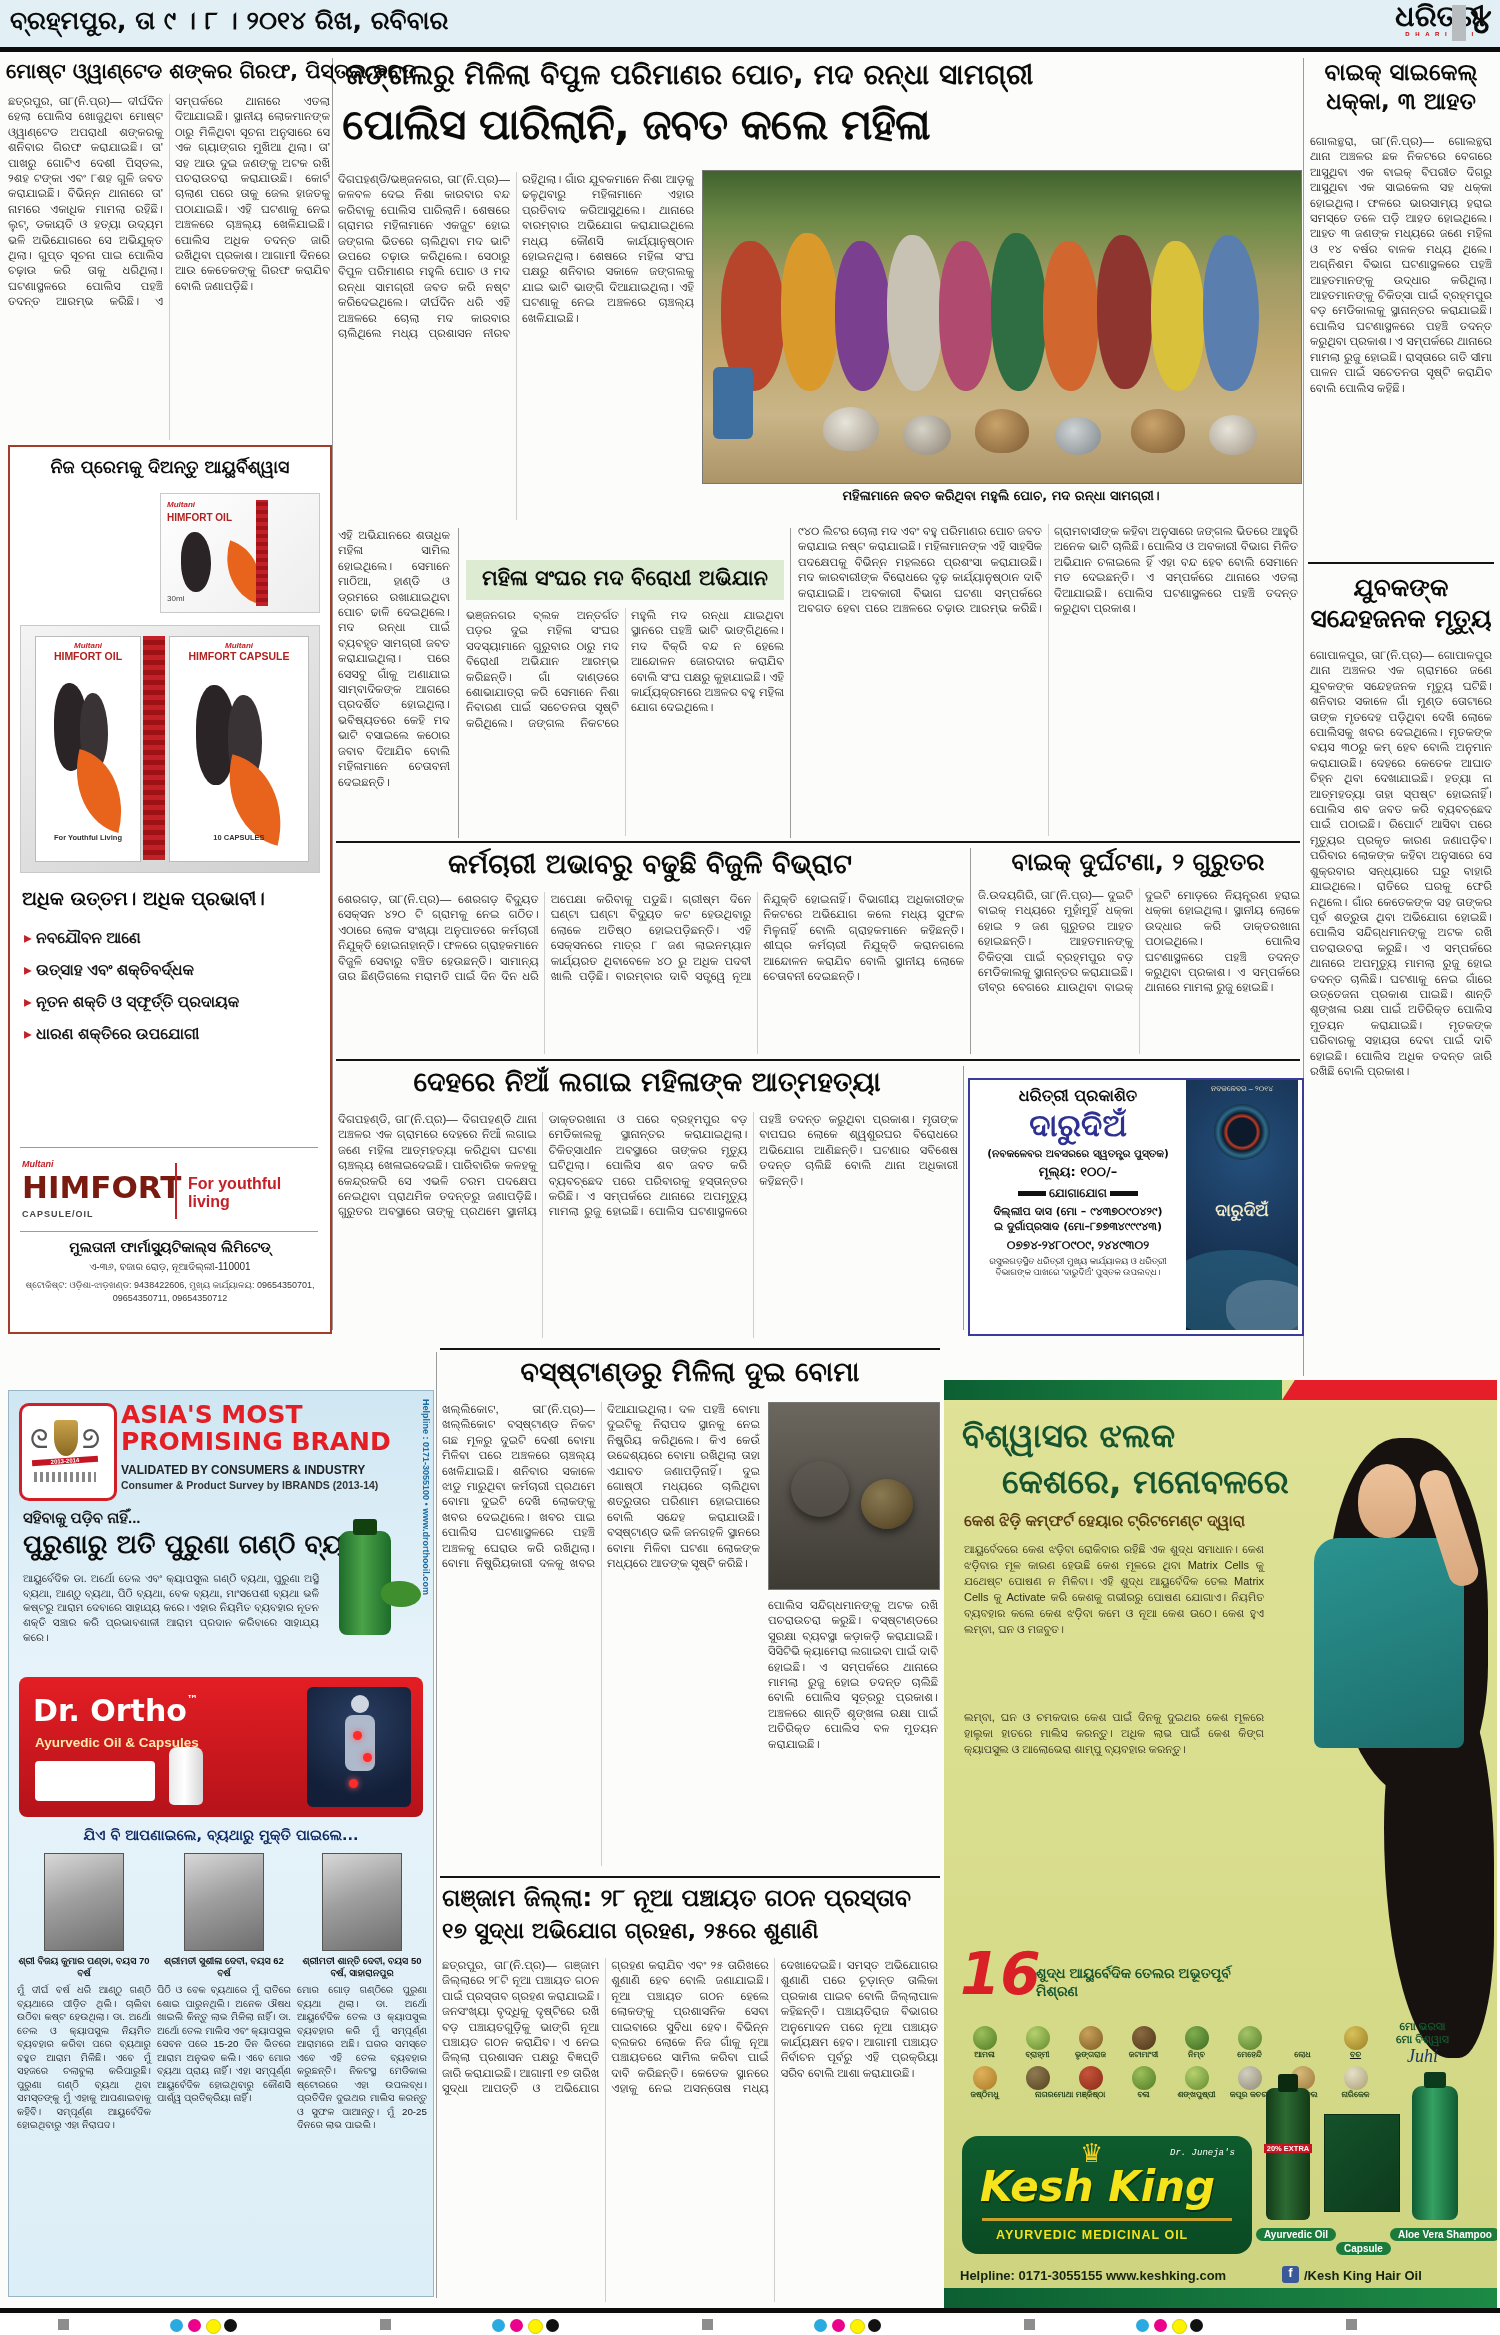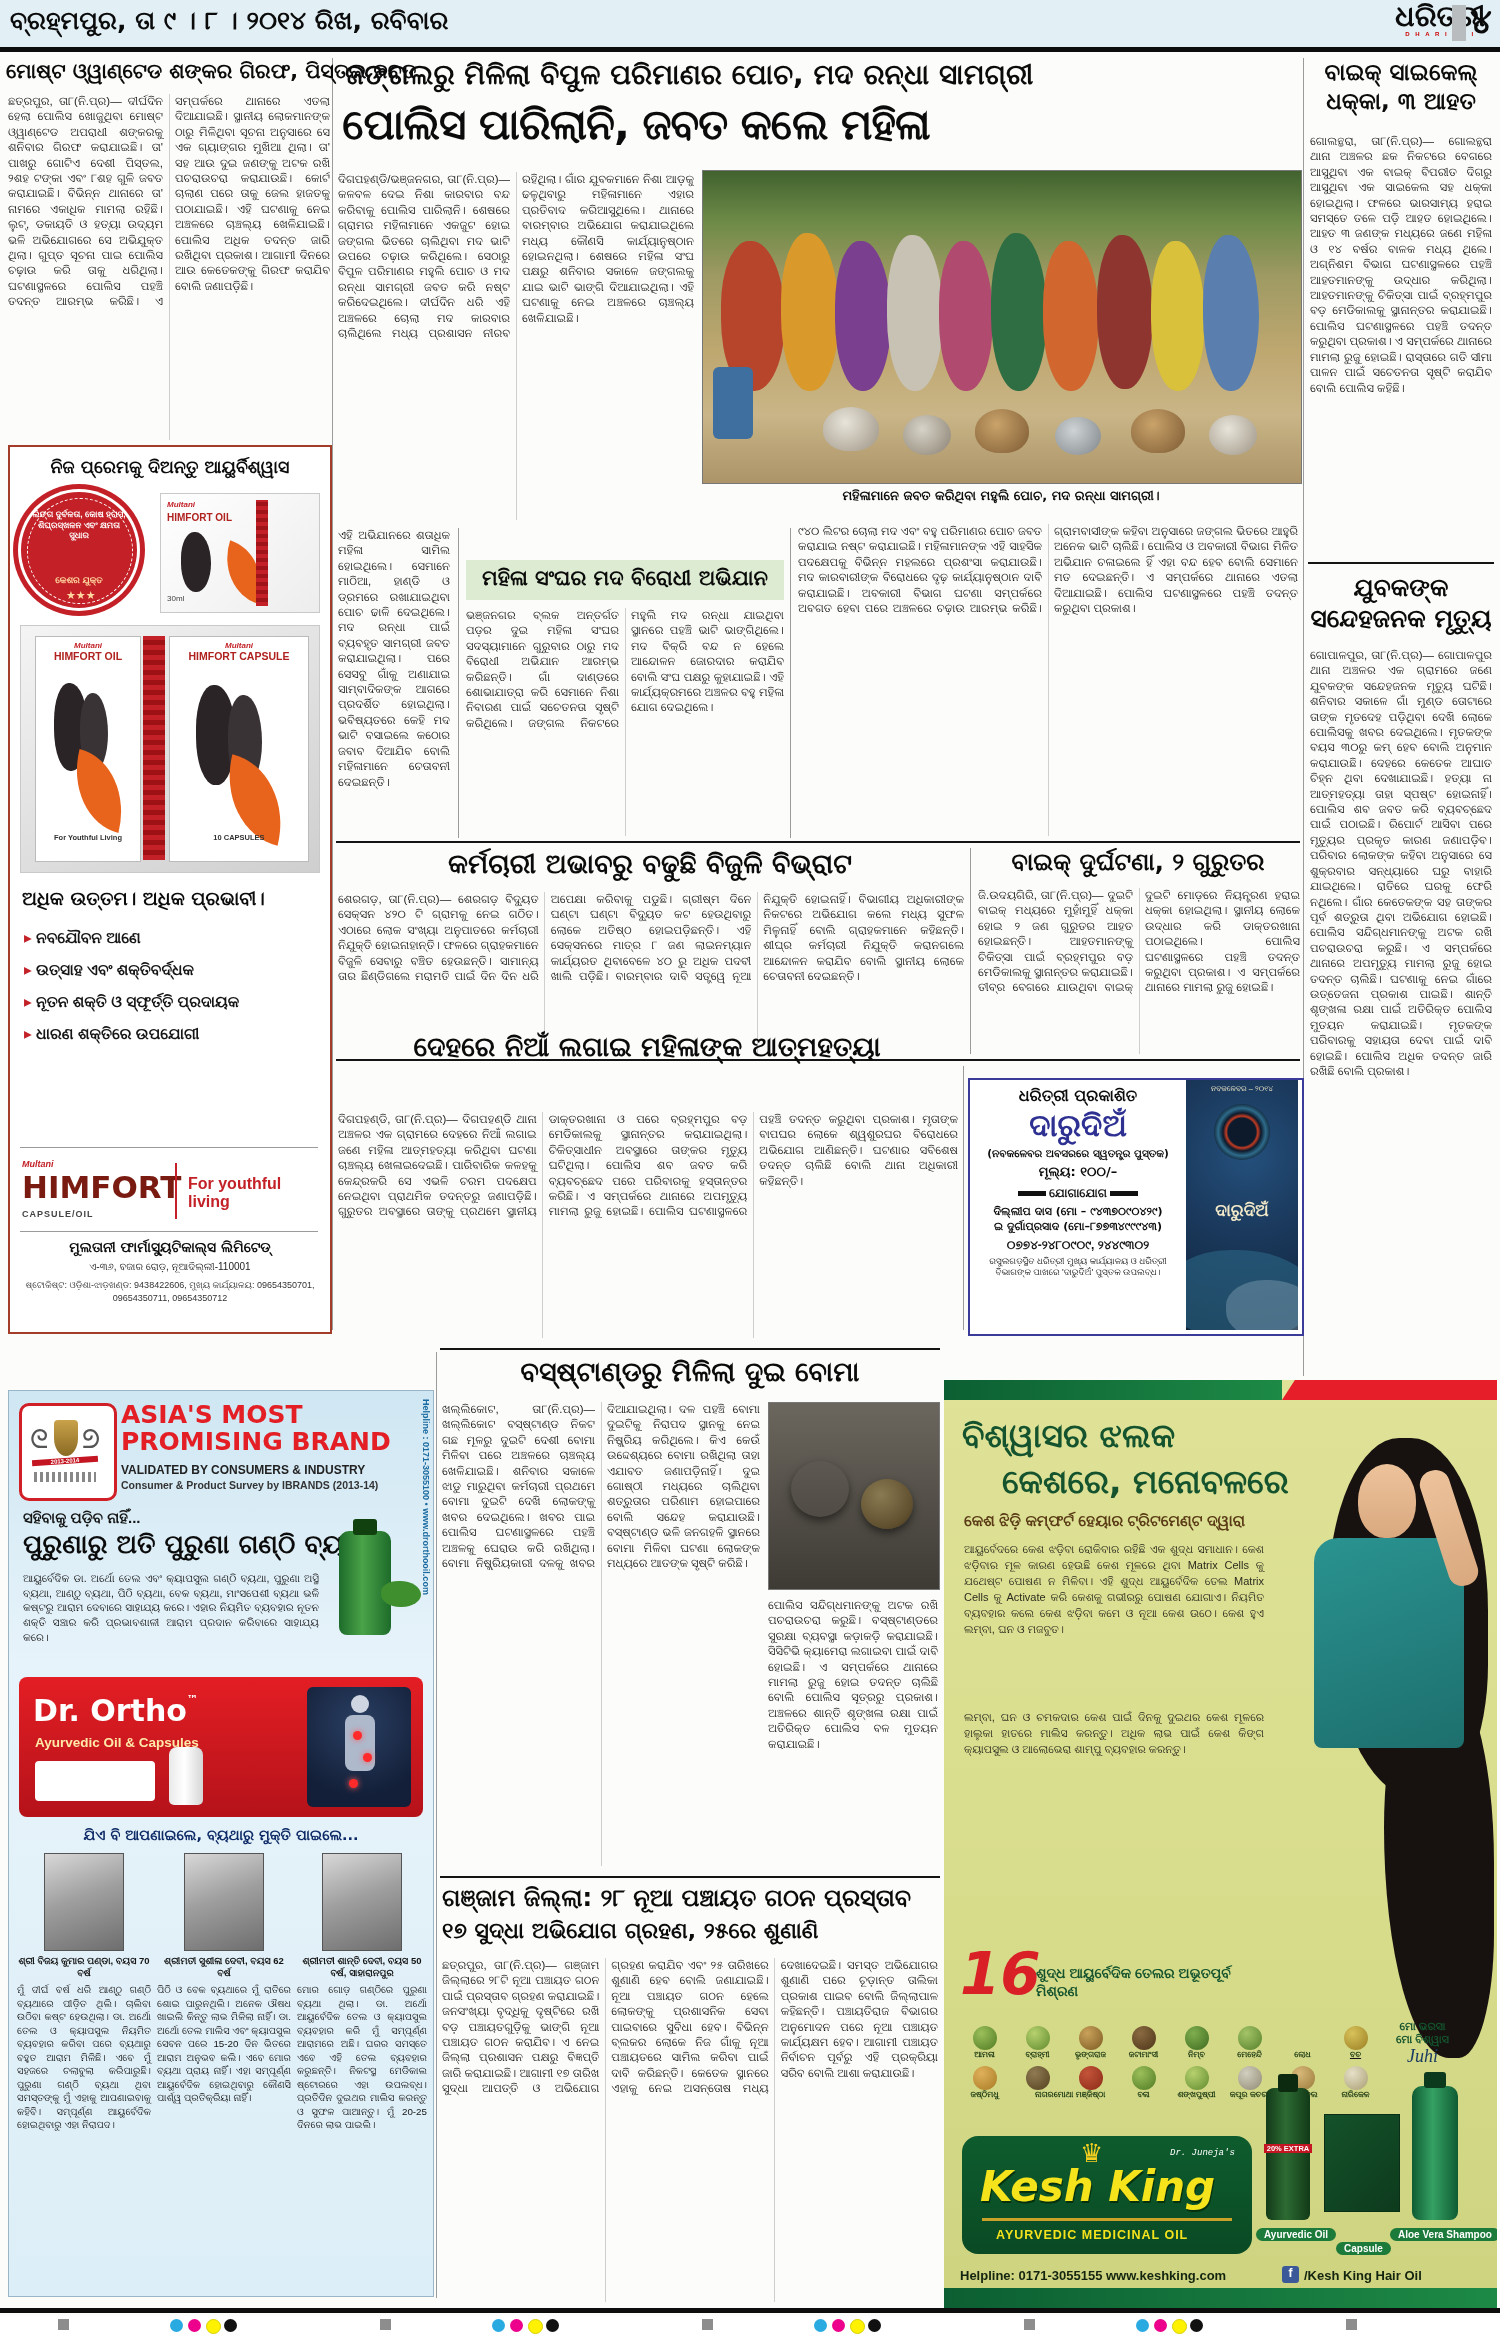--- a/index.html
+++ b/index.html
@@ -52,26 +52,20 @@
   <div class="abs vrule" style="left:790px;top:528px;height:310px;"></div>
   <div class="abs vrule" style="left:970px;top:848px;height:206px;"></div>
   <div class="abs vrule" style="left:963px;top:1066px;height:264px;"></div>
 
   <div class="abs hl" style="left:6px;top:59px;width:326px;font-size:20.5px;white-space:nowrap;">ମୋଷ୍ଟ ଓ୍ୱାଣ୍ଟେଡ ଶଙ୍କର ଗିରଫ, ପିସ୍ତଲ ଜବତ</div>
   <div class="abs bodytxt c2" style="left:8px;top:94px;width:322px;height:346px;">ଛତ୍ରପୁର, ତା୮(ନି.ପ୍ର)— ଦୀର୍ଘଦିନ ହେଲା ପୋଲିସ ଖୋଜୁଥିବା ମୋଷ୍ଟ ଓ୍ୱାଣ୍ଟେଡ ଅପରାଧୀ ଶଙ୍କରକୁ ଶନିବାର ଗିରଫ କରାଯାଇଛି। ତା' ପାଖରୁ ଗୋଟିଏ ଦେଶୀ ପିସ୍ତଲ, ୨ଶହ ଟଙ୍କା ଏବଂ ୮ଶହ ଗୁଳି ଜବତ କରାଯାଇଛି। ବିଭିନ୍ନ ଥାନାରେ ତା' ନାମରେ ଏକାଧିକ ମାମଲା ରହିଛି। ଲୁଟ୍, ଡକାୟତି ଓ ହତ୍ୟା ଉଦ୍ୟମ ଭଳି ଅଭିଯୋଗରେ ସେ ଅଭିଯୁକ୍ତ ଥିଲା। ଗୁପ୍ତ ସୂଚନା ପାଇ ପୋଲିସ ଚଢ଼ାଉ କରି ତାକୁ ଧରିଥିଲା। ଘଟଣାସ୍ଥଳରେ ପୋଲିସ ପହଞ୍ଚି ତଦନ୍ତ ଆରମ୍ଭ କରିଛି। ଏ ସମ୍ପର୍କରେ ଥାନାରେ ଏତଲା ଦିଆଯାଇଛି। ସ୍ଥାନୀୟ ଲୋକମାନଙ୍କ ଠାରୁ ମିଳିଥିବା ସୂଚନା ଅନୁସାରେ ସେ ଏକ ଗ୍ୟାଙ୍ଗର ମୁଖିଆ ଥିଲା। ତା' ସହ ଆଉ ଦୁଇ ଜଣଙ୍କୁ ଅଟକ ରଖି ପଚରାଉଚରା କରାଯାଉଛି। କୋର୍ଟ ଚାଲାଣ ପରେ ତାକୁ ଜେଲ ହାଜତକୁ ପଠାଯାଇଛି। ଏହି ଘଟଣାକୁ ନେଇ ଅଞ୍ଚଳରେ ଚାଞ୍ଚଲ୍ୟ ଖେଳିଯାଇଛି। ପୋଲିସ ଅଧିକ ତଦନ୍ତ ଜାରି ରଖିଥିବା ପ୍ରକାଶ। ଆଗାମୀ ଦିନରେ ଆଉ କେତେକଙ୍କୁ ଗିରଫ କରାଯିବ ବୋଲି ଜଣାପଡ଼ିଛି।</div>
 
   <div class="abs himfort-border" style="left:8px;top:445px;width:320px;height:885px;">
     <div class="abs hl ctr" style="left:0;top:10px;width:100%;font-size:17.5px;">ନିଜ ପ୍ରେମକୁ ଦିଅନ୍ତୁ ଆୟୁର୍ବିଶ୍ୱାସ</div>
 
-    <div class="abs" style="left:8px;top:42px;width:122px;height:122px;border-radius:50%;background:#c32127;box-shadow:0 0 0 3px #fff inset,0 0 0 5px #c32127;">
-      <div class="abs" style="left:9px;top:9px;width:104px;height:104px;border:1px dashed #fff;border-radius:50%;"></div>
-      <div class="abs ctr" style="left:14px;top:20px;width:94px;font-size:8.5px;color:#fff;font-weight:700;line-height:1.25;">ଲିଙ୍ଗ ଦୁର୍ବଳତା, କୋଷ ହ୍ରାସ, ଶିଘ୍ରସ୍ଖଳନ ଏବଂ କ୍ଷମତା ସୁଧାର</div>
-      <div class="abs ctr" style="left:14px;top:86px;width:94px;font-size:9px;color:#ffd9a0;font-weight:700;">କେଶର ଯୁକ୍ତ</div>
-      <div class="abs" style="left:48px;top:100px;color:#ffd9a0;font-size:11px;">★★★</div>
-    </div>
 
     <div class="abs" style="left:150px;top:46px;width:158px;height:118px;border:1px solid #c9c9c9;background:linear-gradient(135deg,#ffffff,#ededed);">
       <div class="abs" style="left:6px;top:6px;font-size:8px;color:#c32127;font-weight:700;font-style:italic;">Multani</div>
       <div class="abs" style="left:6px;top:18px;font-size:10px;color:#b0221f;font-weight:800;">HIMFORT OIL</div>
       <div class="abs blob" style="left:20px;top:38px;width:30px;height:60px;background:#2a2426;"></div>
       <div class="abs" style="left:60px;top:52px;width:46px;height:52px;background:#e8641c;border-radius:0 100% 0 100%;transform:rotate(18deg);"></div>
       <div class="abs" style="left:6px;top:100px;font-size:8px;color:#444;">30ml</div>
       <div class="abs" style="left:95px;top:6px;width:12px;height:106px;background:repeating-linear-gradient(0deg,#c32127 0 4px,#a01318 4px 8px);"></div>
     </div>
 
@@ -152,21 +146,21 @@
   <div class="abs bodytxt c2" style="left:798px;top:524px;width:500px;height:312px;">୯୪୦ ଲିଟର ଚୋଲା ମଦ ଏବଂ ବହୁ ପରିମାଣର ପୋଚ ଜବତ କରାଯାଇ ନଷ୍ଟ କରାଯାଇଛି। ମହିଳାମାନଙ୍କ ଏହି ସାହସିକ ପଦକ୍ଷେପକୁ ବିଭିନ୍ନ ମହଲରେ ପ୍ରଶଂସା କରାଯାଉଛି। ମଦ କାରବାରୀଙ୍କ ବିରୋଧରେ ଦୃଢ଼ କାର୍ଯ୍ୟାନୁଷ୍ଠାନ ଦାବି କରାଯାଇଛି। ଅବକାରୀ ବିଭାଗ ଘଟଣା ସମ୍ପର୍କରେ ଅବଗତ ହେବା ପରେ ଅଞ୍ଚଳରେ ଚଢ଼ାଉ ଆରମ୍ଭ କରିଛି। ଗ୍ରାମବାସୀଙ୍କ କହିବା ଅନୁସାରେ ଜଙ୍ଗଲ ଭିତରେ ଆହୁରି ଅନେକ ଭାଟି ଚାଲିଛି। ପୋଲିସ ଓ ଅବକାରୀ ବିଭାଗ ମିଳିତ ଅଭିଯାନ ଚଳାଇଲେ ହିଁ ଏହା ବନ୍ଦ ହେବ ବୋଲି ସେମାନେ ମତ ଦେଇଛନ୍ତି। ଏ ସମ୍ପର୍କରେ ଥାନାରେ ଏତଲା ଦିଆଯାଇଛି। ପୋଲିସ ଘଟଣାସ୍ଥଳରେ ପହଞ୍ଚି ତଦନ୍ତ କରୁଥିବା ପ୍ରକାଶ।</div>
 
   <div class="abs hrule" style="left:336px;top:841px;width:964px;"></div>
   <div class="abs hl ctr" style="left:336px;top:848px;width:628px;font-size:27px;">କର୍ମଚାରୀ ଅଭାବରୁ ବଢୁଛି ବିଜୁଳି ବିଭ୍ରାଟ</div>
   <div class="abs bodytxt c3" style="left:338px;top:892px;width:626px;height:162px;">ଶେରଗଡ଼, ତା୮(ନି.ପ୍ର)— ଶେରଗଡ଼ ବିଦ୍ୟୁତ ସେକ୍ସନ ୪୨୦ ଟି ଗ୍ରାମକୁ ନେଇ ଗଠିତ। ଏଠାରେ ଲୋକ ସଂଖ୍ୟା ଅନୁପାତରେ କର୍ମଚାରୀ ନିଯୁକ୍ତି ହୋଇନାହାନ୍ତି। ଫଳରେ ଗ୍ରାହକମାନେ ବିଜୁଳି ସେବାରୁ ବଞ୍ଚିତ ହେଉଛନ୍ତି। ସାମାନ୍ୟ ତାର ଛିଣ୍ଡିଗଲେ ମରାମତି ପାଇଁ ଦିନ ଦିନ ଧରି ଅପେକ୍ଷା କରିବାକୁ ପଡୁଛି। ଗ୍ରୀଷ୍ମ ଦିନେ ଘଣ୍ଟା ଘଣ୍ଟା ବିଦ୍ୟୁତ କଟ ହେଉଥିବାରୁ ଲୋକେ ଅତିଷ୍ଠ ହୋଇପଡ଼ିଛନ୍ତି। ଏହି ସେକ୍ସନରେ ମାତ୍ର ୮ ଜଣ ଲାଇନମ୍ୟାନ କାର୍ଯ୍ୟରତ ଥିବାବେଳେ ୪୦ ରୁ ଅଧିକ ପଦବୀ ଖାଲି ପଡ଼ିଛି। ବାରମ୍ବାର ଦାବି ସତ୍ତ୍ୱେ ନୂଆ ନିଯୁକ୍ତି ହୋଇନାହିଁ। ବିଭାଗୀୟ ଅଧିକାରୀଙ୍କ ନିକଟରେ ଅଭିଯୋଗ କଲେ ମଧ୍ୟ ସୁଫଳ ମିଳୁନାହିଁ ବୋଲି ଗ୍ରାହକମାନେ କହିଛନ୍ତି। ଶୀଘ୍ର କର୍ମଚାରୀ ନିଯୁକ୍ତି କରାନଗଲେ ଆନ୍ଦୋଳନ କରାଯିବ ବୋଲି ସ୍ଥାନୀୟ ଲୋକେ ଚେତାବନୀ ଦେଇଛନ୍ତି।</div>
 
   <div class="abs hl ctr" style="left:976px;top:848px;width:324px;font-size:24px;">ବାଇକ୍ ଦୁର୍ଘଟଣା, ୨ ଗୁରୁତର</div>
   <div class="abs bodytxt c2" style="left:978px;top:888px;width:322px;height:166px;">ଜି.ଉଦୟଗିରି, ତା୮(ନି.ପ୍ର)— ଦୁଇଟି ବାଇକ୍ ମଧ୍ୟରେ ମୁହାଁମୁହିଁ ଧକ୍କା ହୋଇ ୨ ଜଣ ଗୁରୁତର ଆହତ ହୋଇଛନ୍ତି। ଆହତମାନଙ୍କୁ ଚିକିତ୍ସା ପାଇଁ ବ୍ରହ୍ମପୁର ବଡ଼ ମେଡିକାଲକୁ ସ୍ଥାନାନ୍ତର କରାଯାଇଛି। ତୀବ୍ର ବେଗରେ ଯାଉଥିବା ବାଇକ୍ ଦୁଇଟି ମୋଡ଼ରେ ନିୟନ୍ତ୍ରଣ ହରାଇ ଧକ୍କା ହୋଇଥିଲା। ସ୍ଥାନୀୟ ଲୋକେ ଉଦ୍ଧାର କରି ଡାକ୍ତରଖାନା ପଠାଇଥିଲେ। ପୋଲିସ ଘଟଣାସ୍ଥଳରେ ପହଞ୍ଚି ତଦନ୍ତ କରୁଥିବା ପ୍ରକାଶ। ଏ ସମ୍ପର୍କରେ ଥାନାରେ ମାମଲା ରୁଜୁ ହୋଇଛି।</div>
 
   <div class="abs hrule" style="left:336px;top:1059px;width:964px;"></div>
-  <div class="abs hl ctr" style="left:336px;top:1031px;width:622px;font-size:27px;">ଦେହରେ ନିଆଁ ଲଗାଇ ମହିଳାଙ୍କ ଆତ୍ମହତ୍ୟା</div>
+  <div class="abs hl ctr" style="left:336px;top:1066px;width:622px;font-size:27px;">ଦେହରେ ନିଆଁ ଲଗାଇ ମହିଳାଙ୍କ ଆତ୍ମହତ୍ୟା</div>
   <div class="abs bodytxt c3" style="left:338px;top:1112px;width:620px;height:226px;">ଦିଗପହଣ୍ଡି, ତା୮(ନି.ପ୍ର)— ଦିଗପହଣ୍ଡି ଥାନା ଅଞ୍ଚଳର ଏକ ଗ୍ରାମରେ ଦେହରେ ନିଆଁ ଲଗାଇ ଜଣେ ମହିଳା ଆତ୍ମହତ୍ୟା କରିଥିବା ଘଟଣା ଚାଞ୍ଚଲ୍ୟ ଖେଳାଇଦେଇଛି। ପାରିବାରିକ କଳହକୁ କେନ୍ଦ୍ରକରି ସେ ଏଭଳି ଚରମ ପଦକ୍ଷେପ ନେଇଥିବା ପ୍ରାଥମିକ ତଦନ୍ତରୁ ଜଣାପଡ଼ିଛି। ଗୁରୁତର ଅବସ୍ଥାରେ ତାଙ୍କୁ ପ୍ରଥମେ ସ୍ଥାନୀୟ ଡାକ୍ତରଖାନା ଓ ପରେ ବ୍ରହ୍ମପୁର ବଡ଼ ମେଡିକାଲକୁ ସ୍ଥାନାନ୍ତର କରାଯାଇଥିଲା। ଚିକିତ୍ସାଧୀନ ଅବସ୍ଥାରେ ତାଙ୍କର ମୃତ୍ୟୁ ଘଟିଥିଲା। ପୋଲିସ ଶବ ଜବତ କରି ବ୍ୟବଚ୍ଛେଦ ପରେ ପରିବାରକୁ ହସ୍ତାନ୍ତର କରିଛି। ଏ ସମ୍ପର୍କରେ ଥାନାରେ ଅପମୃତ୍ୟୁ ମାମଲା ରୁଜୁ ହୋଇଛି। ପୋଲିସ ଘଟଣାସ୍ଥଳରେ ପହଞ୍ଚି ତଦନ୍ତ କରୁଥିବା ପ୍ରକାଶ। ମୃତାଙ୍କ ବାପଘର ଲୋକେ ଶ୍ୱଶୁରଘର ବିରୋଧରେ ଅଭିଯୋଗ ଆଣିଛନ୍ତି। ଘଟଣାର ସବିଶେଷ ତଦନ୍ତ ଚାଲିଛି ବୋଲି ଥାନା ଅଧିକାରୀ କହିଛନ୍ତି।</div>
 
   <div class="abs" style="left:968px;top:1078px;width:332px;height:254px;border:2px solid #3b3b9a;background:#fff;">
     <div class="abs" style="left:6px;top:6px;width:204px;height:238px;">
       <div class="hl ctr" style="font-size:16px;">ଧରିତ୍ରୀ ପ୍ରକାଶିତ</div>
       <div class="ctr" style="font-size:31px;font-weight:800;color:#2e3192;font-family:'DejaVu Sans',sans-serif;margin-top:2px;">ଦାରୁଦିଅଁ</div>
       <div class="hl ctr" style="font-size:10.5px;margin-top:3px;">(ନବକଳେବର ଅବସରରେ ସ୍ୱତନ୍ତ୍ର ପୁସ୍ତକ)</div>
       <div class="hl ctr" style="font-size:13px;margin-top:4px;">ମୂଲ୍ୟ: ୧୦୦/–</div>
       <div class="ctr" style="margin-top:6px;font-size:12px;font-weight:700;">
         <span style="display:inline-block;width:28px;height:5px;background:#111;vertical-align:middle;"></span>

